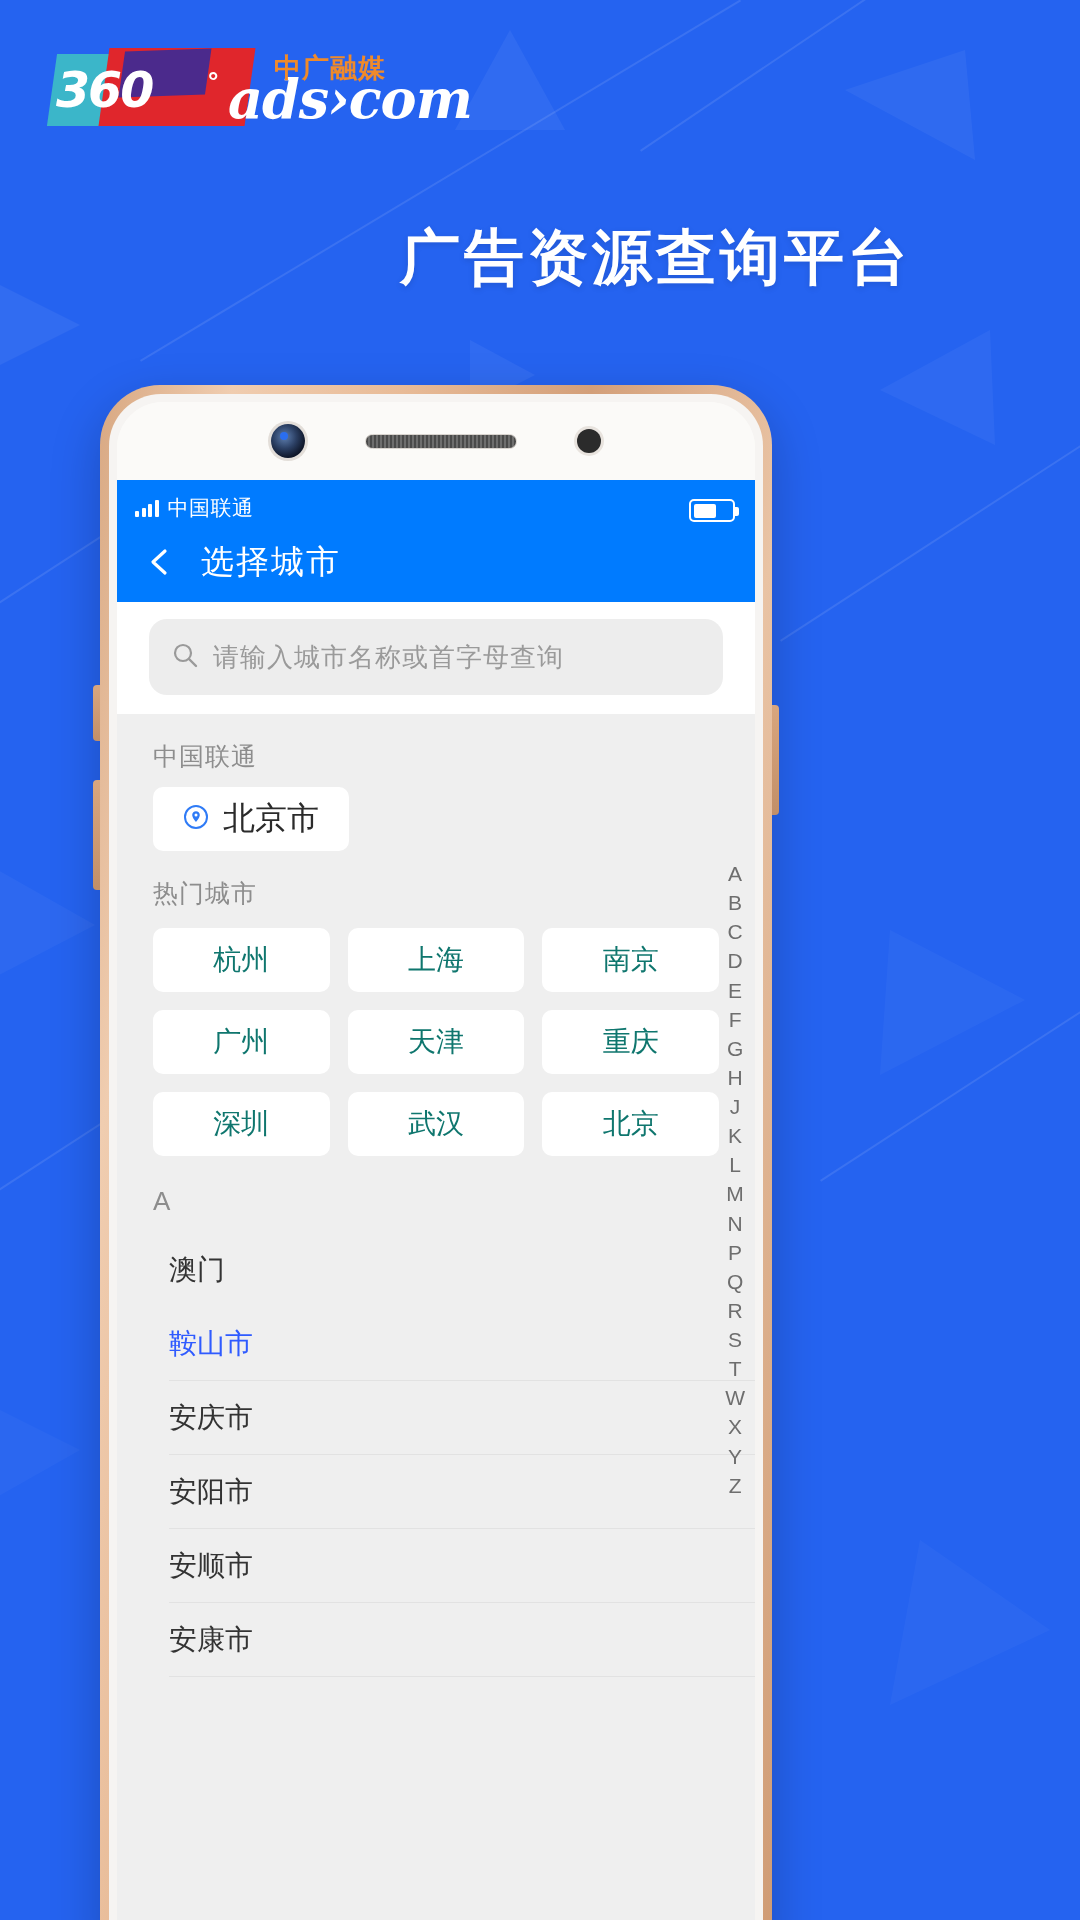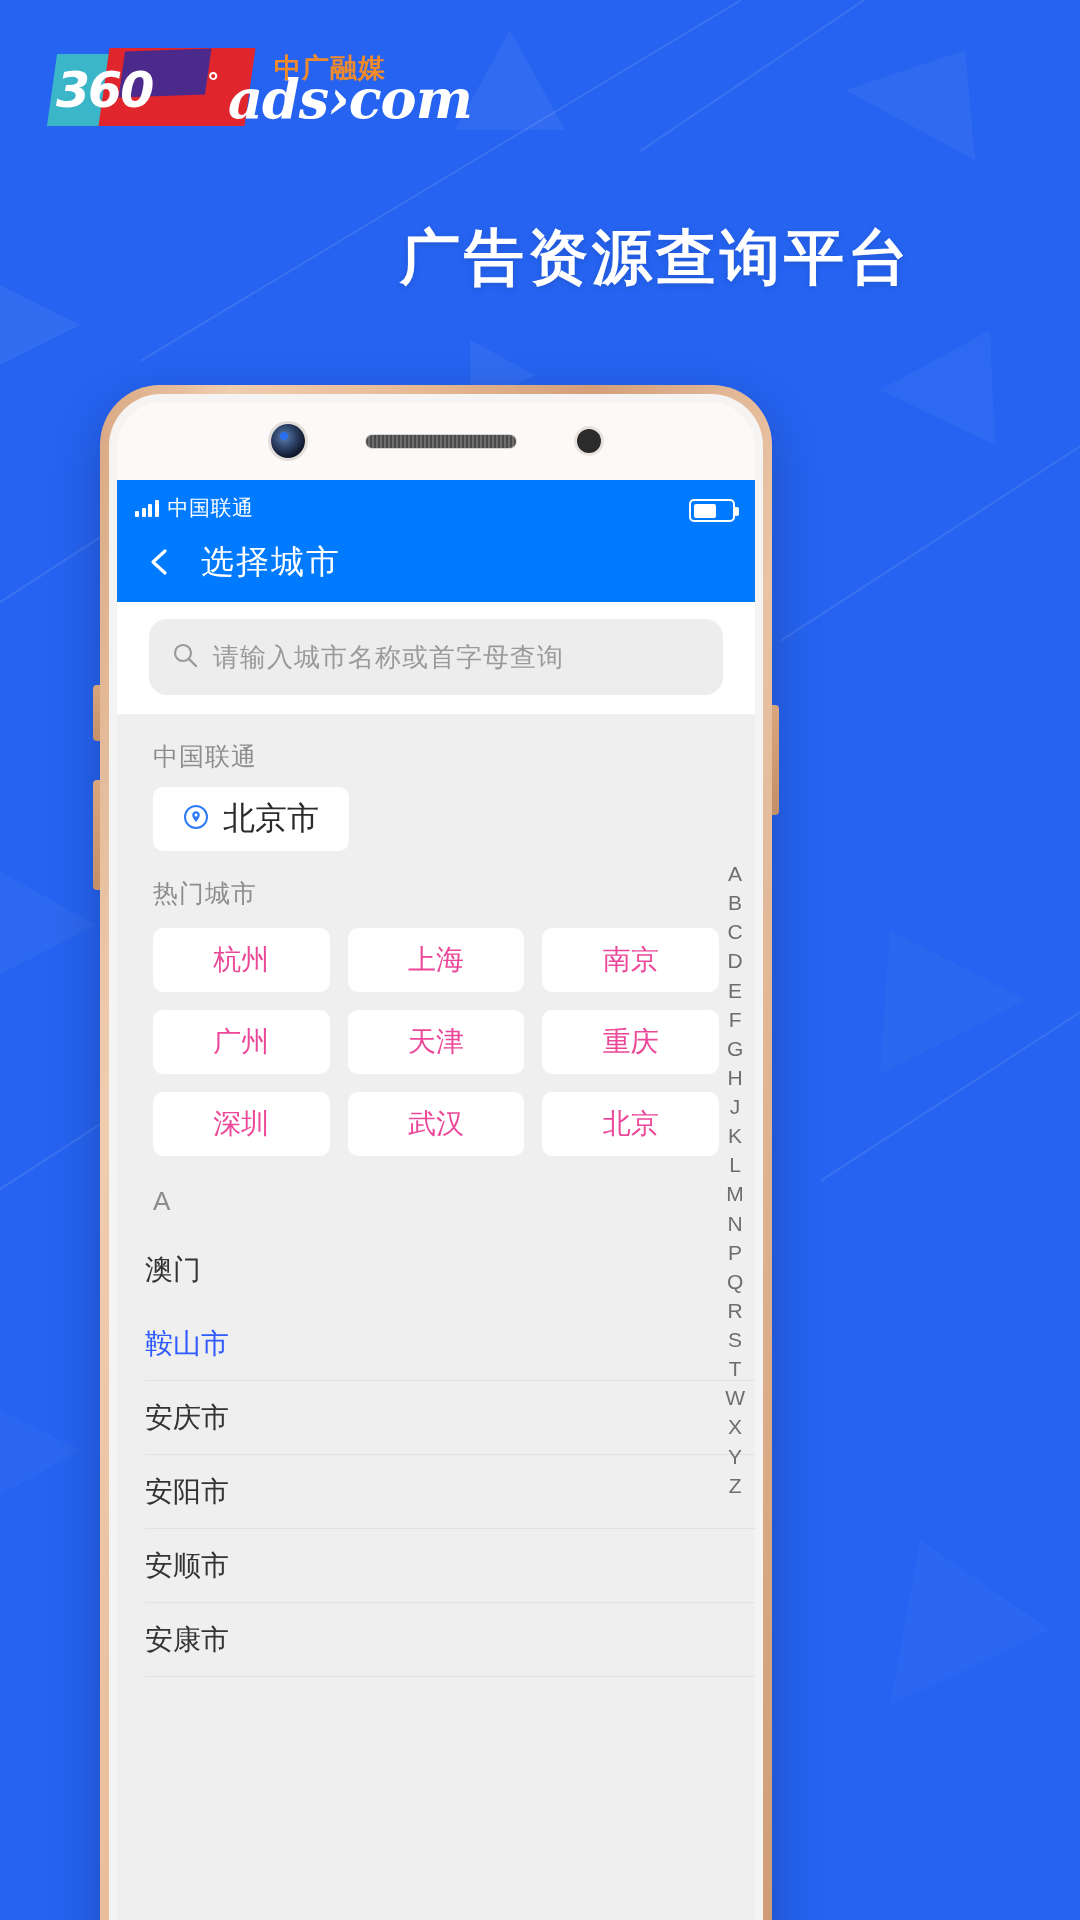--- a/index.html
+++ b/index.html
@@ -177,28 +177,28 @@
   }
   .locate-city { font-size:32px; color:#2b2b2b; }
 
   .hot-grid {
     display:grid; grid-template-columns:repeat(3,1fr);
     gap:18px 18px; padding:4px 36px 0 36px;
   }
   .city-chip {
     background:#ffffff; border-radius:10px; height:64px;
     display:flex; align-items:center; justify-content:center;
-    font-size:28px; color:#ec4899;
+    font-size:28px; color:#0f766e;
   }
 
   .alpha-head {
     color:#8d8d8d; font-size:26px; padding:30px 0 16px 36px;
   }
   .city-row {
-    height:74px; margin-left:28px; padding-right:36px;
+    height:74px; margin-left:52px; padding-right:36px;
     display:flex; align-items:center;
     font-size:28px; color:#333333;
     border-bottom:1px solid #e2e2e2;
   }
   .city-row.plain { border-bottom:none; }
   .city-row.active { color:#2f5bff; }
 
   
   .alpha-rail {
     position:absolute; right:10px; top:146px;

